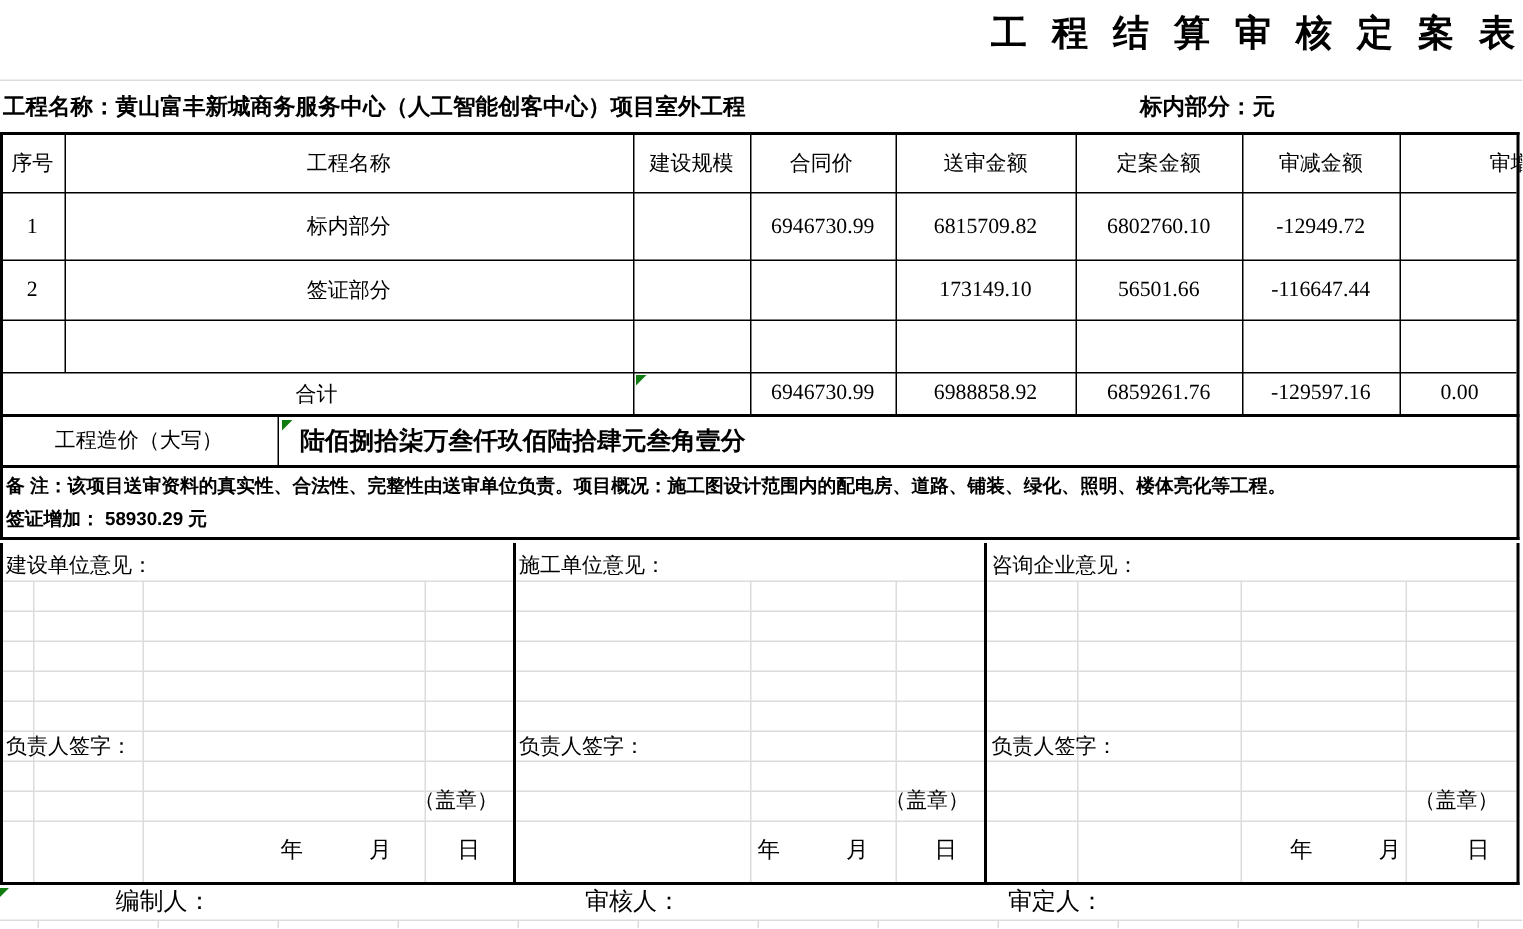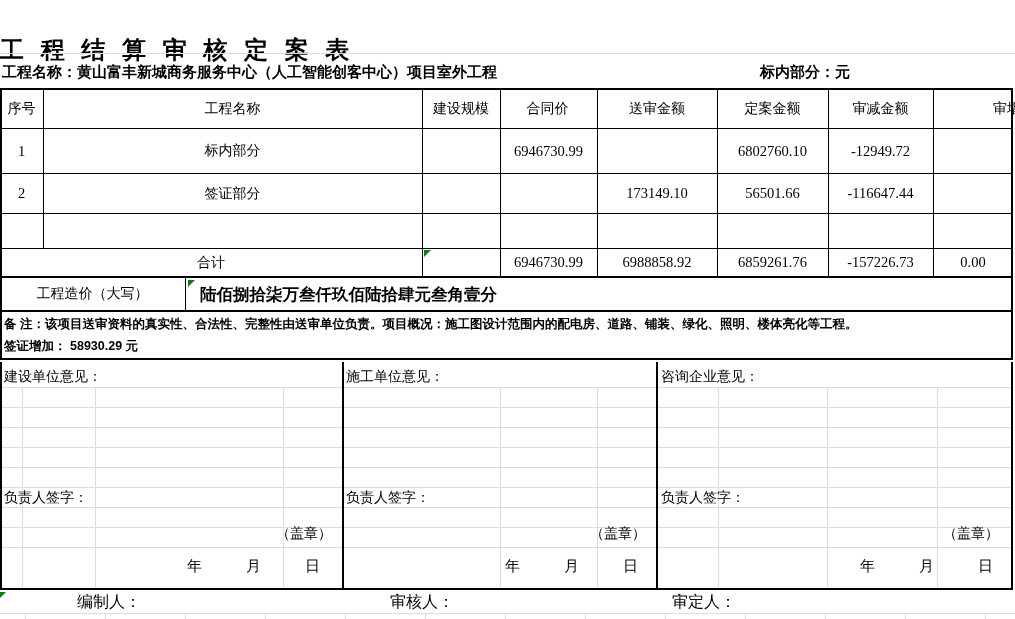--- a/index.html
+++ b/index.html
@@ -4,22 +4,22 @@
 <style>
   html,body{margin:0;padding:0;background:#fff;}
   #sheet{position:relative;width:1015px;height:619px;background:#fff;overflow:hidden;
          font-family:"Liberation Sans",sans-serif;color:#000;}
   .abs{position:absolute;}
   .ln{position:absolute;background:#000;}
   .faint{position:absolute;background:#dcdcdc;}
   .cell{position:absolute;display:flex;align-items:center;justify-content:center;
         font-size:14px;white-space:nowrap;overflow:hidden;}
   .num{font-family:"Liberation Serif","DejaVu Serif",serif;font-size:14.5px;}
-  .title{position:absolute;left:0;top:6px;width:1015px;text-align:left;
-         font-size:24px;font-weight:bold;letter-spacing:5px;margin-top:28px;}
+  .title{position:absolute;left:0;top:6px;width:1015px;text-align:right;
+         font-size:24px;font-weight:bold;letter-spacing:5px;}
   .projline{position:absolute;top:55px;height:33px;line-height:33px;
             font-size:15px;font-weight:bold;white-space:nowrap;}
   .words-value{position:absolute;left:200px;top:0;height:32px;line-height:32px;
                font-size:16.5px;font-weight:bold;white-space:nowrap;}
   .remark{position:absolute;left:4px;font-size:12.5px;font-weight:bold;white-space:nowrap;}
   .seclabel{position:absolute;font-size:14px;line-height:22px;white-space:nowrap;}
   .seal{position:absolute;text-align:right;font-size:14px;line-height:22px;padding-right:8px;
         box-sizing:border-box;}
   .daterow{position:absolute;height:24px;display:flex;justify-content:flex-end;
            align-items:center;gap:44px;padding-right:14px;box-sizing:border-box;font-size:15px;}
@@ -65,20 +65,21 @@
     <div class="cell" style="left:499px;top:2px;width:97px;height:38px;">合同价</div>
     <div class="cell" style="left:597px;top:2px;width:120px;height:38px;">送审金额</div>
     <div class="cell" style="left:717px;top:2px;width:111px;height:38px;">定案金额</div>
     <div class="cell" style="left:828px;top:2px;width:105px;height:38px;">审减金额</div>
     <div class="cell" style="left:933px;top:2px;width:80px;height:38px;padding-left:48px;">审增金额</div>
 
     <div class="cell num" style="left:0;top:41px;width:43px;height:44px;">1</div>
     <div class="cell" style="left:43px;top:41px;width:379px;height:44px;">标内部分</div>
     <div class="cell" style="left:422px;top:41px;width:78px;height:44px;"></div>
     <div class="cell num" style="left:500px;top:41px;width:97px;height:44px;">6946730.99</div>
+    <div class="cell num" style="left:597px;top:41px;width:120px;height:44px;">6815709.82</div>
     <div class="cell num" style="left:717px;top:41px;width:111px;height:44px;">6802760.10</div>
     <div class="cell num" style="left:828px;top:41px;width:105px;height:44px;">-12949.72</div>
     <div class="cell num" style="left:933px;top:41px;width:80px;height:44px;"></div>
 
     <div class="cell num" style="left:0;top:86px;width:43px;height:39px;">2</div>
     <div class="cell" style="left:43px;top:86px;width:379px;height:39px;">签证部分</div>
     <div class="cell" style="left:422px;top:86px;width:78px;height:39px;"></div>
     <div class="cell num" style="left:500px;top:86px;width:97px;height:39px;"></div>
     <div class="cell num" style="left:597px;top:86px;width:120px;height:39px;">173149.10</div>
     <div class="cell num" style="left:717px;top:86px;width:111px;height:39px;">56501.66</div>
@@ -87,21 +88,21 @@
 
     <div class="cell" style="left:0;top:126px;width:43px;height:34px;"></div>
     <div class="cell" style="left:43px;top:126px;width:379px;height:34px;"></div>
 
     <div class="cell" style="left:0;top:161px;width:422px;height:27px;">合计</div>
     <div class="cell" style="left:422px;top:161px;width:78px;height:27px;"></div>
     <div class="tri" style="left:424px;top:162px;"></div>
     <div class="cell num" style="left:500px;top:161px;width:97px;height:27px;">6946730.99</div>
     <div class="cell num" style="left:597px;top:161px;width:120px;height:27px;">6988858.92</div>
     <div class="cell num" style="left:717px;top:161px;width:111px;height:27px;">6859261.76</div>
-    <div class="cell num" style="left:828px;top:161px;width:105px;height:27px;">-157226.73</div>
+    <div class="cell num" style="left:828px;top:161px;width:105px;height:27px;">-129597.16</div>
     <div class="cell num" style="left:933px;top:161px;width:80px;height:27px;">0.00</div>
   </div>
 
   <div class="abs" style="left:0;top:278px;width:1015px;height:34px;">
     <div class="ln" style="left:0;top:32px;width:1013px;height:2px;"></div>
     <div class="ln" style="left:0;top:0;width:2px;height:34px;"></div>
     <div class="ln" style="left:1011px;top:0;width:2px;height:34px;"></div>
     <div class="ln" style="left:185px;top:0;width:1px;height:32px;"></div>
     <div class="cell" style="left:0;top:0;width:185px;height:32px;">工程造价（大写）</div>
     <div class="tri" style="left:188px;top:2px;"></div>

